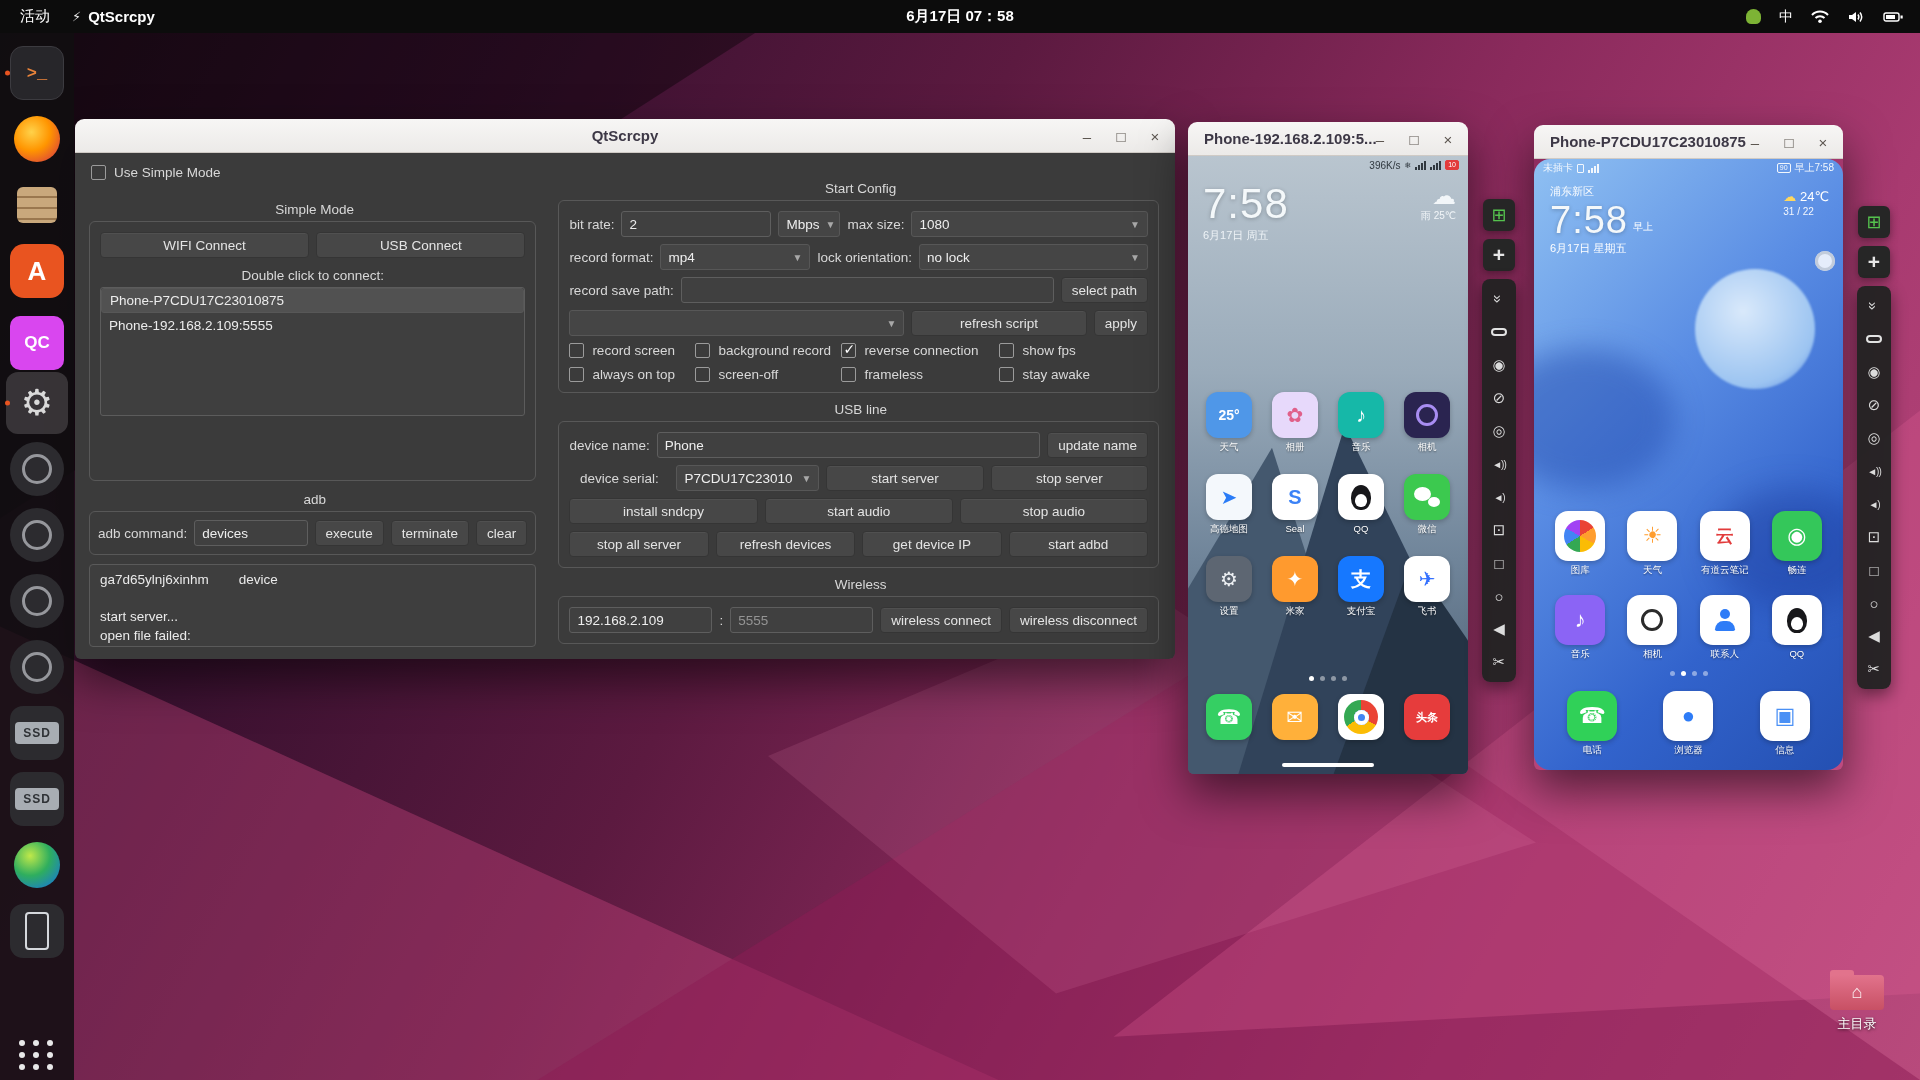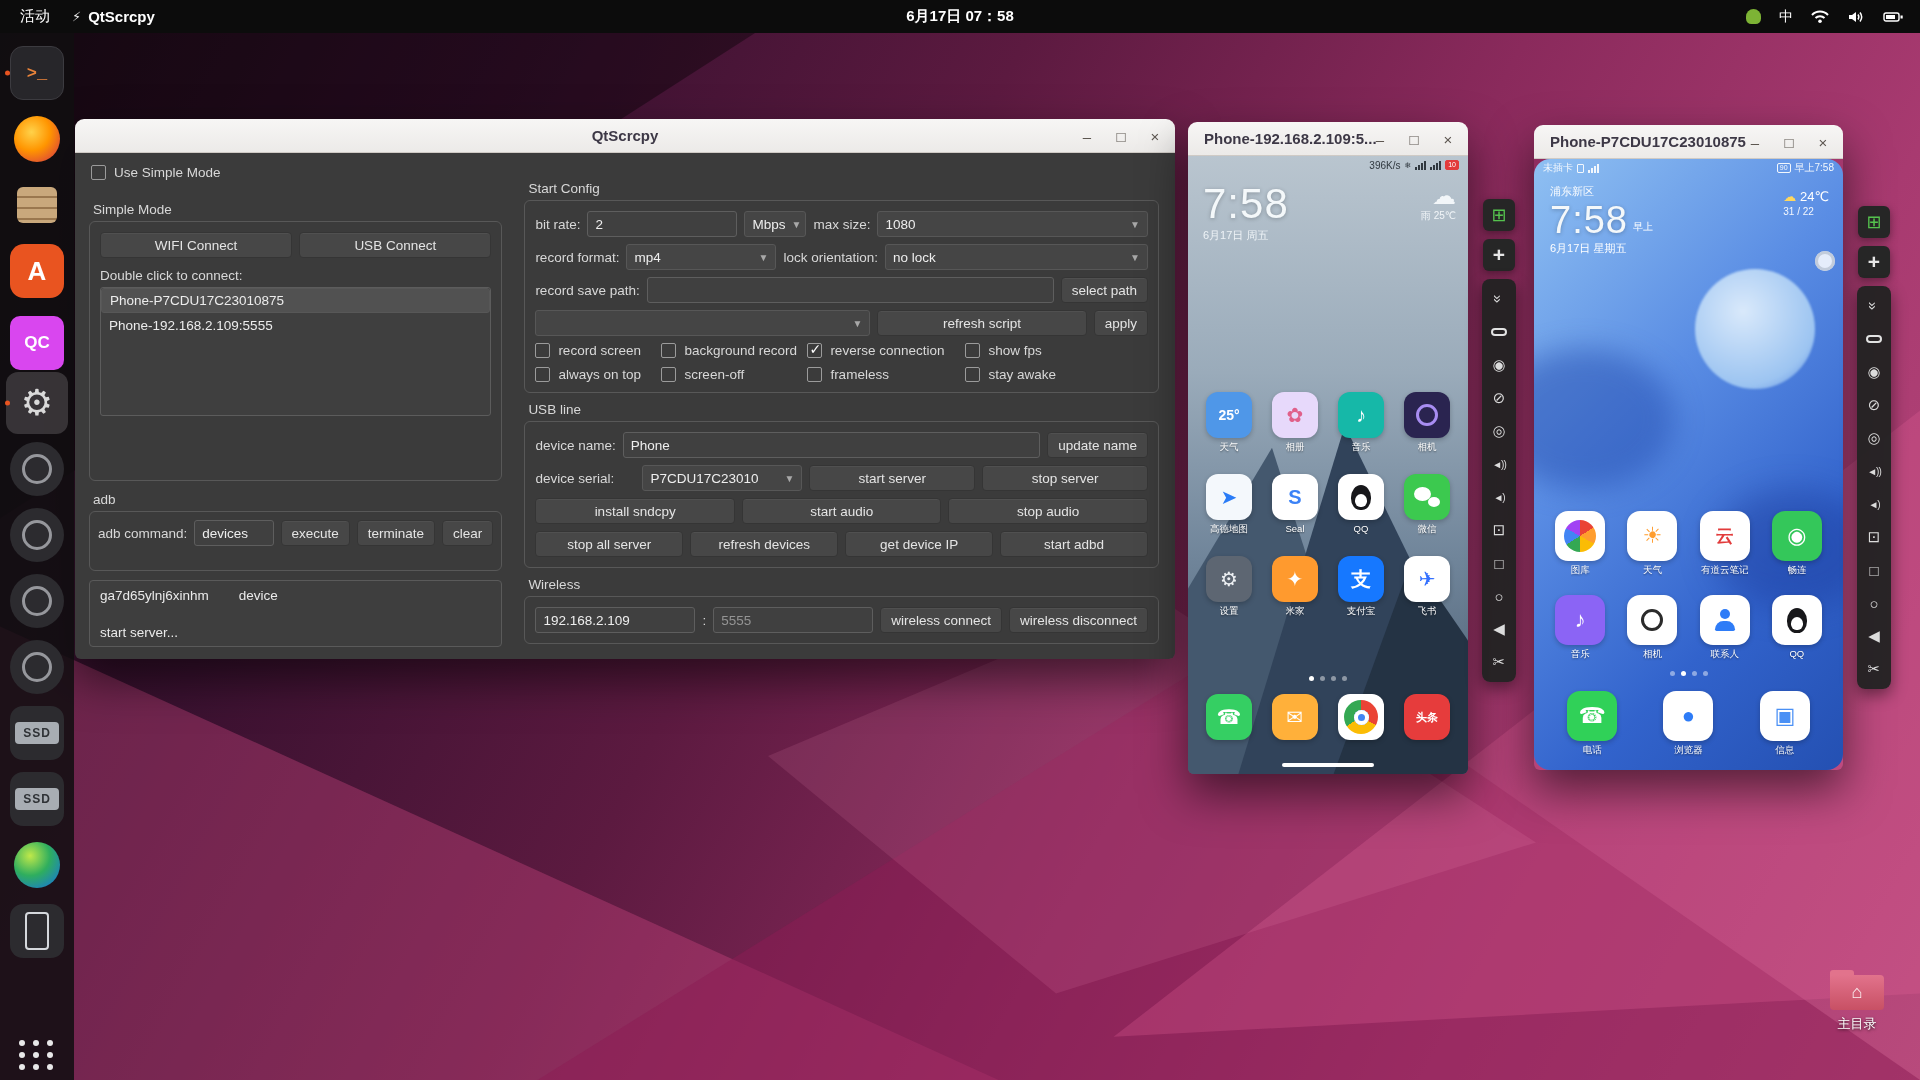--- a/index.html
+++ b/index.html
@@ -67,34 +67,34 @@
   .winbtns { position:absolute; right:8px; top:0; height:34px; display:flex; align-items:center; gap:10px; }
   .winbtns span { width:24px; height:24px; display:flex; align-items:center; justify-content:center;
     color:#5c5650; font-size:15px; font-weight:normal; border-radius:50%; }
 
   
   #mainwin { left:75px; top:119px; width:1100px; height:540px; }
   #mainbody { background:#3b3b3b; height:506px; padding:10px 16px 12px 14px; display:flex; gap:22px; color:#d8d8d8; font-size:13.5px; }
   .colL { width:452px; display:flex; flex-direction:column; }
   .colR { flex:1; display:flex; flex-direction:column; }
   .grp { border:1px solid #585858; border-radius:6px; padding:10px; }
-  .lbl { font-size:13.5px; color:#d8d8d8; white-space:nowrap; }
+  .lbl { font-size:13.5px; color:#d8d8d8; white-space:nowrap;text-align:center; }
   .sec-lbl { margin:18px 0 4px 4px; }
   .row { display:flex; align-items:center; gap:7px; margin-bottom:7px; }
   .row:last-child { margin-bottom:0; }
   .btn { background:#474747; border:1px solid #353535; border-radius:4px; height:26px;
     display:flex; align-items:center; justify-content:center; color:#e4e4e4; padding:0 10px;
     font-size:13.5px; white-space:nowrap; box-shadow:inset 0 1px 0 rgba(255,255,255,.05); }
   .inp { background:#404040; border:1px solid #5e5e5e; border-radius:3px; height:26px;
     color:#eee; padding:0 7px; display:flex; align-items:center; font-size:13.5px; }
   .inp .ph { color:#949494; }
   .sel { background:#454545; border:1px solid #575757; border-radius:3px; height:26px;
     color:#eee; padding:0 7px; display:flex; align-items:center; justify-content:space-between; gap:6px; font-size:13.5px; }
   .sel .arr { color:#a8a8a8; font-size:10px; }
-  .fx { flex:1; } .w150{width:150px;} .w135{width:160px;} .w340{width:335px;}
+  .fx { flex:1; } .w150{width:150px;} .w135{width:143px;} .w340{width:335px;}
   .cbrow { display:flex; align-items:center; gap:8px; }
   .cb { width:15px; height:15px; border:1px solid #9b9b9b; border-radius:2px; position:relative; flex:none; background:#3b3b3b; }
   .cb.on::after { content:"✓"; position:absolute; left:1px; top:-3px; color:#fff; font-size:14px; }
   #cbgrid { display:grid; grid-template-columns:126px 146px 158px auto; grid-row-gap:9px; margin-top:4px; }
   #devlist { background:#3f3f3f; border:1px solid #5c5c5c; border-radius:3px; height:129px; margin-top:4px; overflow:hidden; }
   .li { height:25px; line-height:25px; padding:0 8px; color:#ececec; }
   .li.sel { background:#515151; }
   #adbgrp { margin-top:4px; padding:8px; }
   #log { margin-top:9px; flex:1; background:#3e3e3e; border:1px solid #5a5a5a; border-radius:4px;
     padding:6px 10px; line-height:18.5px; color:#eaeaea; white-space:pre-wrap; overflow:hidden; }
@@ -337,21 +337,21 @@
           <div class="btn fx">USB Connect</div>
         </div>
         <div class="lbl" style="margin-top:10px;">Double click to connect:</div>
         <div id="devlist">
             <div class="li sel">Phone-P7CDU17C23010875</div>
             <div class="li">Phone-192.168.2.109:5555</div>
           </div>
       </div>
       <div class="lbl" style="margin:11px 0 0 4px;">adb</div>
       <div class="grp" id="adbgrp">
-        <div class="row" style="margin-bottom:16px;">
+        <div class="row" style="margin-bottom:0;">
           <span class="lbl">adb command:</span>
           <div class="inp fx">
               <span>devices</span>
             </div>
           <div class="btn">execute</div>
           <div class="btn">terminate</div>
           <div class="btn">clear</div>
         </div>
       </div>
       <div id="log">ga7d65ylnj6xinhm        device

